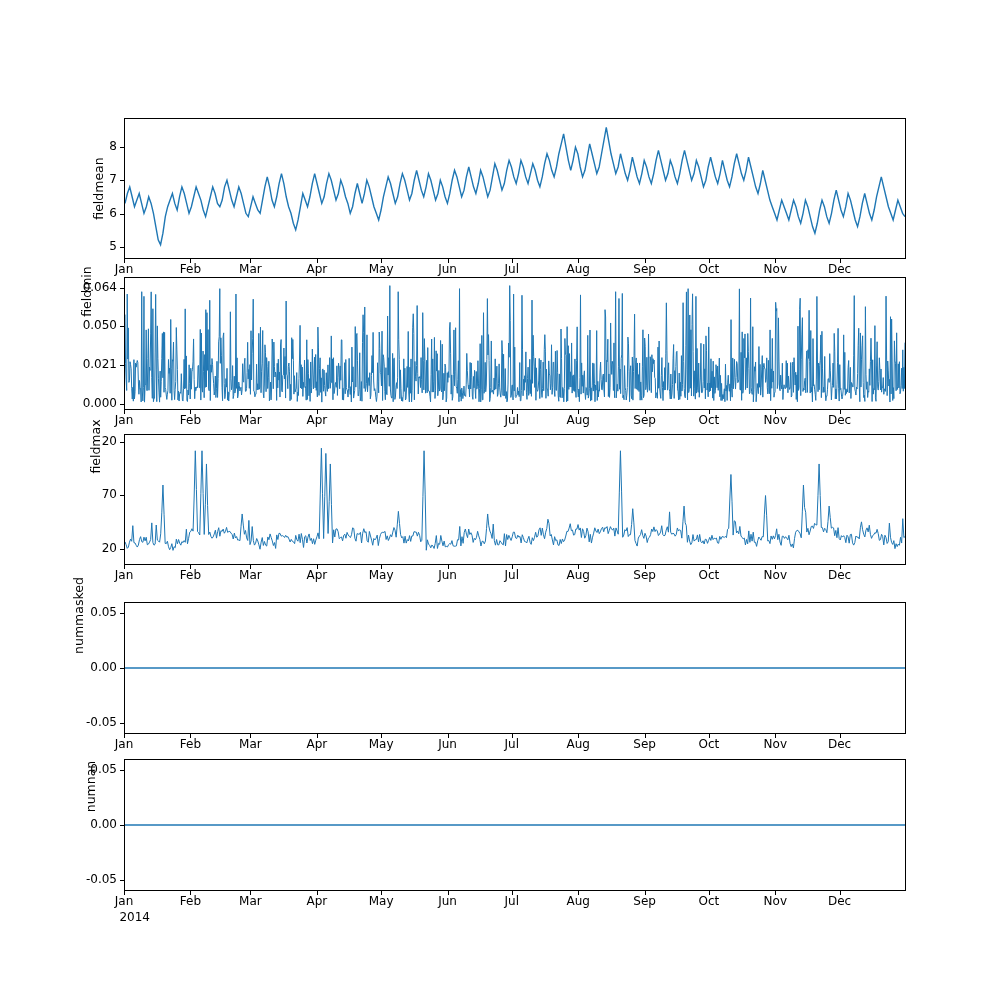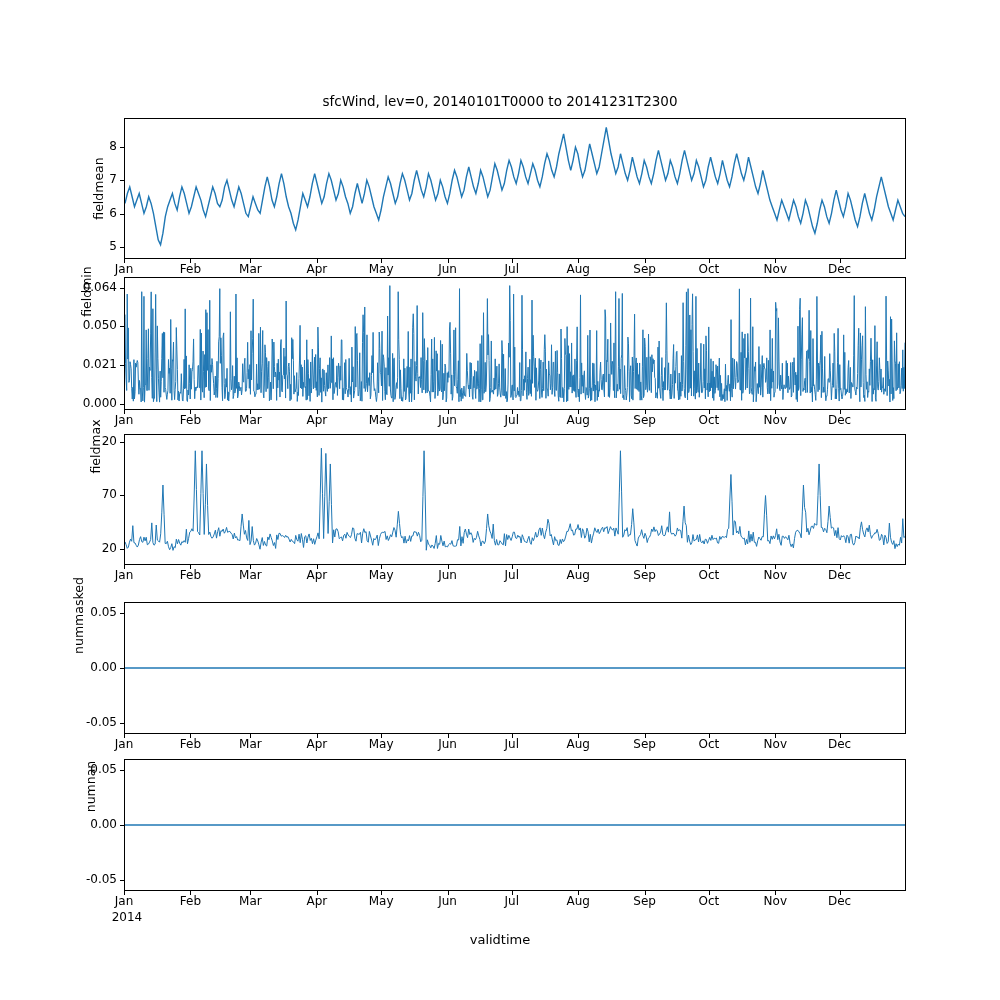--- a/index.html
+++ b/index.html
@@ -78,21 +78,20 @@
   .tickmark {
     position: absolute;
     background: #000;
   }
 </style>
 </head>
 <body>
 
 <div id="figure">
 
-  <div class="fig-title">sfcWind, lev=0, 20140101T0000 to 20141231T2300</div>
 
   <div class="panel" id="panel0" style="top:118px; height:141px;">
     <svg viewBox="0 0 782 141" preserveAspectRatio="none">
         <path d="M0.00 85.61 L2.38 75.54 L4.75 68.82 L7.13 78.89 L9.51 88.96 L11.88 82.25 L14.26 75.54 L16.64 85.61 L19.02 95.68 L21.39 88.96 L23.77 78.89 L26.15 85.61 L28.52 95.68 L30.90 109.11 L33.28 122.54 L35.65 127.57 L38.03 115.82 L40.41 99.04 L42.78 88.96 L45.16 82.25 L47.54 75.54 L49.91 85.61 L52.29 92.32 L54.67 78.89 L57.05 68.82 L59.42 75.54 L61.80 85.61 L64.18 95.68 L66.55 88.96 L68.93 78.89 L71.31 68.82 L73.68 75.54 L76.06 82.25 L78.44 92.32 L80.81 99.04 L83.19 88.96 L85.57 78.89 L87.95 68.82 L90.32 75.54 L92.70 85.61 L95.08 88.96 L97.45 82.25 L99.83 68.82 L102.21 62.11 L104.58 72.18 L106.96 82.25 L109.34 88.96 L111.71 78.89 L114.09 68.82 L116.47 75.54 L118.84 85.61 L121.22 95.68 L123.60 99.04 L125.98 88.96 L128.35 78.89 L130.73 85.61 L133.11 92.32 L135.48 95.68 L137.86 82.25 L140.24 68.82 L142.61 58.75 L144.99 68.82 L147.37 82.25 L149.74 88.96 L152.12 78.89 L154.50 65.46 L156.88 55.39 L159.25 65.46 L161.63 78.89 L164.01 88.96 L166.38 95.68 L168.76 105.75 L171.14 112.46 L173.51 102.39 L175.89 88.96 L178.27 75.54 L180.64 82.25 L183.02 88.96 L185.40 78.89 L187.78 65.46 L190.15 55.39 L192.53 65.46 L194.91 75.54 L197.28 85.61 L199.66 78.89 L202.04 65.46 L204.41 55.39 L206.79 62.11 L209.17 72.18 L211.54 82.25 L213.92 75.54 L216.30 62.11 L218.67 68.82 L221.05 78.89 L223.43 85.61 L225.81 95.68 L228.18 88.96 L230.56 75.54 L232.94 65.46 L235.31 75.54 L237.69 85.61 L240.07 75.54 L242.44 62.11 L244.82 68.82 L247.20 78.89 L249.57 88.96 L251.95 95.68 L254.33 102.39 L256.71 92.32 L259.08 78.89 L261.46 68.82 L263.84 58.75 L266.21 65.46 L268.59 75.54 L270.97 85.61 L273.34 78.89 L275.72 65.46 L278.10 55.39 L280.47 62.11 L282.85 72.18 L285.23 82.25 L287.60 75.54 L289.98 62.11 L292.36 52.04 L294.74 62.11 L297.11 72.18 L299.49 78.89 L301.87 68.82 L304.24 55.39 L306.62 62.11 L309.00 72.18 L311.37 82.25 L313.75 75.54 L316.13 62.11 L318.50 68.82 L320.88 78.89 L323.26 85.61 L325.64 75.54 L328.01 62.11 L330.39 52.04 L332.77 58.75 L335.14 68.82 L337.52 78.89 L339.90 72.18 L342.27 58.75 L344.65 48.68 L347.03 58.75 L349.40 68.82 L351.78 75.54 L354.16 65.46 L356.53 52.04 L358.91 58.75 L361.29 68.82 L363.67 78.89 L366.04 72.18 L368.42 58.75 L370.80 45.32 L373.17 52.04 L375.55 62.11 L377.93 72.18 L380.30 65.46 L382.68 52.04 L385.06 41.96 L387.43 48.68 L389.81 58.75 L392.19 65.46 L394.57 55.39 L396.94 41.96 L399.32 48.68 L401.70 58.75 L404.07 65.46 L406.45 55.39 L408.83 45.32 L411.20 52.04 L413.58 62.11 L415.96 68.82 L418.33 58.75 L420.71 45.32 L423.09 35.25 L425.47 41.96 L427.84 52.04 L430.22 58.75 L432.60 48.68 L434.97 35.25 L437.35 25.18 L439.73 15.11 L442.10 28.54 L444.48 41.96 L446.86 52.04 L449.23 41.96 L451.61 28.54 L453.99 35.25 L456.36 48.68 L458.74 58.75 L461.12 52.04 L463.50 38.61 L465.87 25.18 L468.25 35.25 L470.63 45.32 L473.00 55.39 L475.38 48.68 L477.76 35.25 L480.13 21.82 L482.51 8.39 L484.89 21.82 L487.26 35.25 L489.64 45.32 L492.02 55.39 L494.40 48.68 L496.77 35.25 L499.15 45.32 L501.53 55.39 L503.90 62.11 L506.28 52.04 L508.66 38.61 L511.03 48.68 L513.41 58.75 L515.79 65.46 L518.16 55.39 L520.54 41.96 L522.92 48.68 L525.29 58.75 L527.67 65.46 L530.05 55.39 L532.43 41.96 L534.80 31.89 L537.18 41.96 L539.56 52.04 L541.93 62.11 L544.31 55.39 L546.69 41.96 L549.06 48.68 L551.44 58.75 L553.82 65.46 L556.19 55.39 L558.57 41.96 L560.95 31.89 L563.33 41.96 L565.70 52.04 L568.08 62.11 L570.46 55.39 L572.83 41.96 L575.21 48.68 L577.59 58.75 L579.96 68.82 L582.34 62.11 L584.72 48.68 L587.09 38.61 L589.47 48.68 L591.85 58.75 L594.22 65.46 L596.60 55.39 L598.98 41.96 L601.36 52.04 L603.73 62.11 L606.11 68.82 L608.49 58.75 L610.86 45.32 L613.24 35.25 L615.62 45.32 L617.99 55.39 L620.37 62.11 L622.75 52.04 L625.12 38.61 L627.50 48.68 L629.88 58.75 L632.26 68.82 L634.63 75.54 L637.01 65.46 L639.39 52.04 L641.76 62.11 L644.14 72.18 L646.52 82.25 L648.89 88.96 L651.27 95.68 L653.65 102.39 L656.02 92.32 L658.40 82.25 L660.78 88.96 L663.16 95.68 L665.53 102.39 L667.91 92.32 L670.29 82.25 L672.66 88.96 L675.04 99.04 L677.42 105.75 L679.79 95.68 L682.17 82.25 L684.55 88.96 L686.92 99.04 L689.30 109.11 L691.68 115.82 L694.05 105.75 L696.43 92.32 L698.81 82.25 L701.19 88.96 L703.56 99.04 L705.94 105.75 L708.32 95.68 L710.69 82.25 L713.07 72.18 L715.45 82.25 L717.82 92.32 L720.20 99.04 L722.58 88.96 L724.95 75.54 L727.33 82.25 L729.71 92.32 L732.09 102.39 L734.46 109.11 L736.84 99.04 L739.22 85.61 L741.59 75.54 L743.97 85.61 L746.35 95.68 L748.72 102.39 L751.10 92.32 L753.48 78.89 L755.85 68.82 L758.23 58.75 L760.61 68.82 L762.98 78.89 L765.36 88.96 L767.74 95.68 L770.12 102.39 L772.49 92.32 L774.87 82.25 L777.25 88.96 L779.62 95.68 L782.00 99.04 " fill="none" stroke="#1f77b4" stroke-width="1.4" vector-effect="non-scaling-stroke"></path>
       </svg>
   </div>
   <div class="ylabel" style="left:38px; top:181px; width:120px;">fieldmean</div>
 
   <div class="panel" id="panel1" style="top:277px; height:133px;">
     <svg viewBox="0 0 782 133" preserveAspectRatio="none">
@@ -115,22 +114,21 @@
   </div>
   <div class="ylabel" style="left:18px; top:608px; width:120px;">nummasked</div>
 
   <div class="panel" id="panel4" style="top:759px; height:132px;">
     <svg viewBox="0 0 782 132" preserveAspectRatio="none">
         <path d="M0.00 66.00 L782.00 66.00 " fill="none" stroke="#1f77b4" stroke-width="1.4" vector-effect="non-scaling-stroke"></path>
       </svg>
   </div>
   <div class="ylabel" style="left:30px; top:779px; width:120px;">numnan</div>
 
-  <div class="xlabel" style="top:932px;">validtime</div>
-  <div class="xtick" style="left:104px; top:910px; width:46px; text-align:center;">2014</div>
+  <div class="xtick" style="left:104px; top:910px; width:46px; text-align:right;">2014</div>
 
 <div class="ytick" style="left: 62px; width: 55px; top: 239.25px;">5</div>
     <div class="tickmark" style="left: 120px; top: 247.25px; width: 4px; height: 1px;"></div>
     <div class="ytick" style="left: 62px; width: 55px; top: 205.679px;">6</div>
     <div class="tickmark" style="left: 120px; top: 213.679px; width: 4px; height: 1px;"></div>
     <div class="ytick" style="left: 62px; width: 55px; top: 172.107px;">7</div>
     <div class="tickmark" style="left: 120px; top: 180.107px; width: 4px; height: 1px;"></div>
     <div class="ytick" style="left: 62px; width: 55px; top: 138.536px;">8</div>
     <div class="tickmark" style="left: 120px; top: 146.536px; width: 4px; height: 1px;"></div>
     <div class="xtick" style="left: 99px; width: 50px; top: 262px;">Jan</div>

